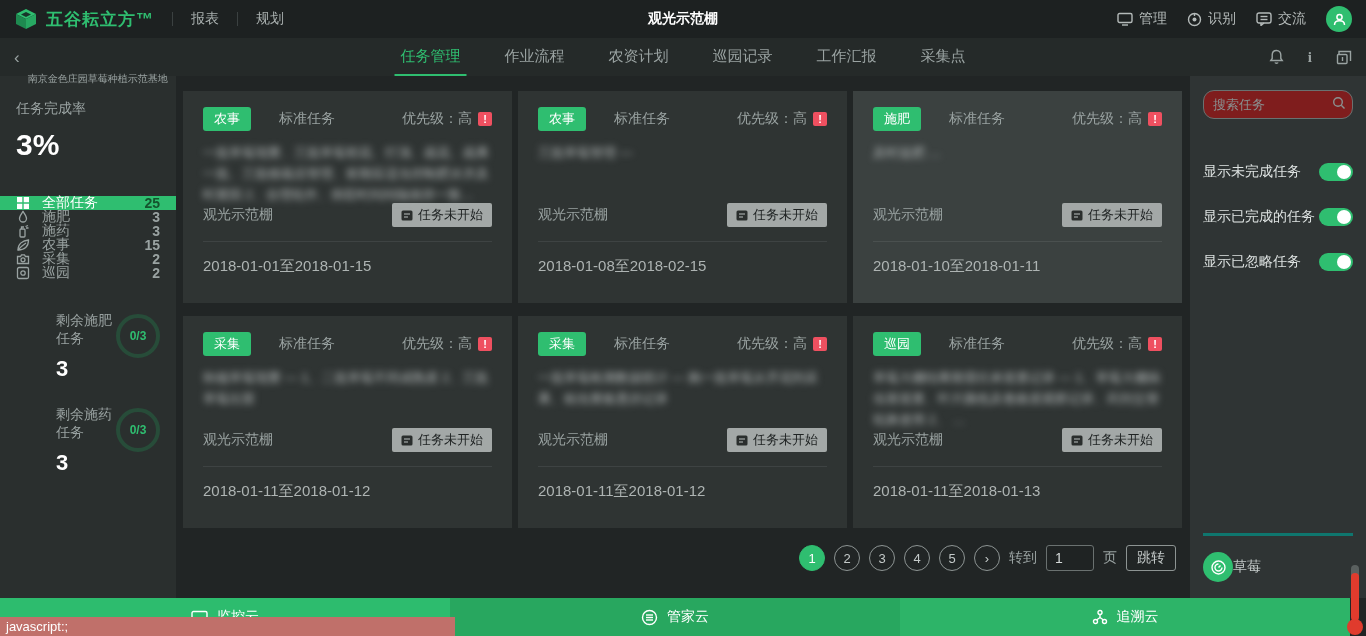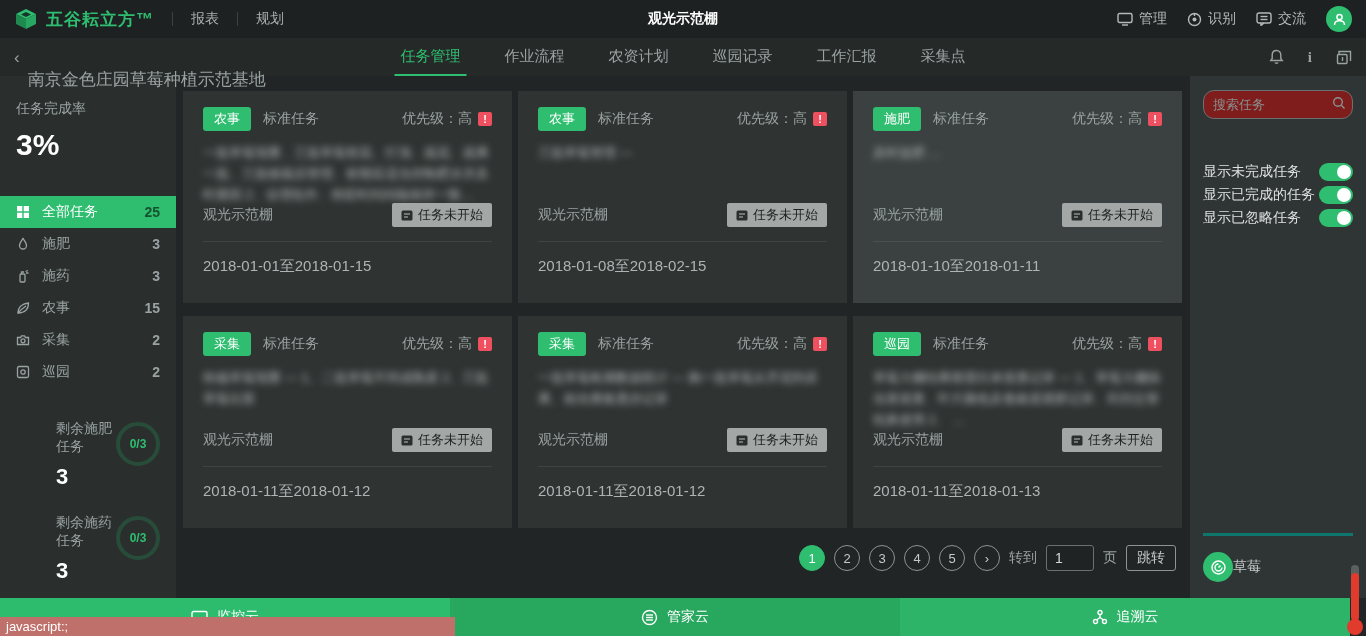--- a/index.html
+++ b/index.html
@@ -20,21 +20,21 @@
   .top-actions { margin-left:auto; display:flex; align-items:center; gap:20px; }
   .top-action { display:flex; align-items:center; gap:6px; color:#b4bab9; font-size:14px; cursor:pointer; }
   .top-action svg { stroke:#b4bab9; }
   .avatar { width:26px; height:26px; border-radius:50%; background:#2fbe70; display:flex;
     align-items:center; justify-content:center; }
 
   
   .subbar { position:absolute; top:38px; left:0; right:0; height:38px; background:#252a29;
     display:flex; align-items:center; padding:0 14px; z-index:4; }
   .back-chevron { color:#9aa3a2; font-size:17px; margin-right:8px; cursor:pointer; line-height:1; }
-  .breadcrumb { color:#9aa3a2; font-size:17px;margin-top:44px; }
+  .breadcrumb { color:#9aa3a2; font-size:10px;margin-top:44px; }
   .tabs { position:absolute; left:50%; transform:translateX(-50%); top:0; height:38px;
     display:flex; align-items:stretch; }
   .tab { display:flex; align-items:center; padding:0 6px; margin:0 16px; color:#9aa3a2;
     font-size:15px; cursor:pointer; border-bottom:2px solid transparent; }
   .tab.active { color:#2fbe70; border-bottom-color:#2fbe70; }
   .subbar-icons { margin-left:auto; display:flex; align-items:center; gap:24px; color:#9aa3a2; }
   .subbar-icons .icn { cursor:pointer; display:flex; align-items:center; }
   .info-i { font-size:15px; font-weight:bold; font-family:"Liberation Serif",serif; }
 
   
@@ -42,21 +42,21 @@
 
   
   .left-sb { width:176px; background:#2a2f2e; display:flex; flex-direction:column; flex-shrink:0; }
   .completion { padding:24px 16px 28px; }
   .completion-label { color:#9aa3a2; font-size:14px; }
   .completion-value { color:#fff; font-size:30px; font-weight:bold; margin-top:10px; }
   .sb-items { margin-top:6px; }
   .sb-item { display:flex; align-items:center; height:32px; padding:0 16px; color:#9aa3a2;
     font-size:14px; cursor:pointer; margin-bottom:0; }
   .sb-item + .sb-item { margin-top:0; }
-  .sb-item { height:32px; }
+  .sb-item { height:14px; }
   .sb-items .sb-item { margin-bottom:0; }
   .sb-item svg { margin-right:12px; flex-shrink:0; }
   .sb-item .cnt { margin-left:auto; font-weight:bold; font-size:14px; }
   .sb-item.active { background:#2fbe70; color:#fff; }
   .sb-item.active .cnt { color:#14532d; }
   .sb-items .sb-item { margin-top:0; }
   .sb-items > .sb-item:not(:first-child) { margin-top:0; }
   .sb-item { box-sizing:border-box; }
   .gauges { margin-top:22px;padding-left:40px; }
   .gauge { display:flex; align-items:flex-start; padding:10px 16px 14px; }
@@ -69,21 +69,21 @@
 
   
   .main { flex:1; display:flex; flex-direction:column; overflow:hidden; }
   .cards { display:grid; grid-template-columns:repeat(3,329px); gap:13px 6px;
     padding:15px 8px 0 7px; }
   .card { background:#2f3433; height:212px; padding:16px 20px 0; display:flex;
     flex-direction:column; cursor:pointer; }
   .card.hovered { background:#3b4140; }
   .card-head { display:flex; align-items:center; }
   .tag { background:#2fbe70; color:#fff; font-size:13px; padding:3px 11px; border-radius:3px; }
-  .std-type { color:#9aa3a2; font-size:14px; margin-left:12px; }
+  .std-type { color:#9aa3a2; font-size:14px; margin-left:28px; }
   .prio { margin-left:auto; display:flex; align-items:center; color:#9aa3a2; font-size:14px; }
   .prio-badge { width:14px; height:14px; border-radius:2px; background:#ef5060; color:#fff;
     font-size:11px; font-weight:bold; display:flex; align-items:center; justify-content:center;
     margin-left:6px; }
   .desc { margin-top:12px; color:#b7bcbc; font-size:13px; line-height:1.6; height:58px;
     overflow:hidden; filter:blur(3.5px); }
   .loc-row { display:flex; align-items:center; justify-content:space-between; margin-top:2px; }
   .loc { color:#9aa3a2; font-size:14px; }
   .status-badge { background:#a3a8a7; color:#202424; font-size:13px; padding:3px 9px;
     border-radius:2px; display:flex; align-items:center; gap:5px; }
@@ -104,21 +104,21 @@
     border-radius:3px; color:#c4cac9; font-size:14px; cursor:pointer; }
 
   
   .right-sb { width:176px; background:#2f3434; flex-shrink:0; display:flex;
     flex-direction:column; padding:14px 13px 16px; }
   .search-wrap { position:relative; }
   .search-input { width:100%; height:29px; background:#7f1d1d; border:1px solid #6a7170;
     border-radius:11px; color:#d5dad9; font-size:13px; padding:0 26px 0 9px; outline:none; }
   .search-input::placeholder { color:#8a9190; }
   .search-icon { position:absolute; right:7px; top:6px; }
-  .toggles { margin-top:44px; display:flex; flex-direction:column; gap:5px; }
+  .toggles { margin-top:44px; display:flex; flex-direction:column; gap:27px; }
   .toggle-row { display:flex; align-items:center; justify-content:space-between; }
   .toggle-label { color:#dde2e1; font-size:14px; }
   .switch { width:34px; height:18px; border-radius:9px; background:#2fbe70; position:relative;
     cursor:pointer; flex-shrink:0; }
   .switch::after { content:""; position:absolute; right:2px; top:2px; width:14px; height:14px;
     border-radius:50%; background:#fff; }
   .crop-block { margin-top:auto; border-top:3px solid #0f766e; padding-top:16px;
     display:flex; align-items:center; }
   .crop-icon { width:30px; height:30px; border-radius:50%; background:#2fbe70; display:flex;
     align-items:center; justify-content:center; flex-shrink:0; }

